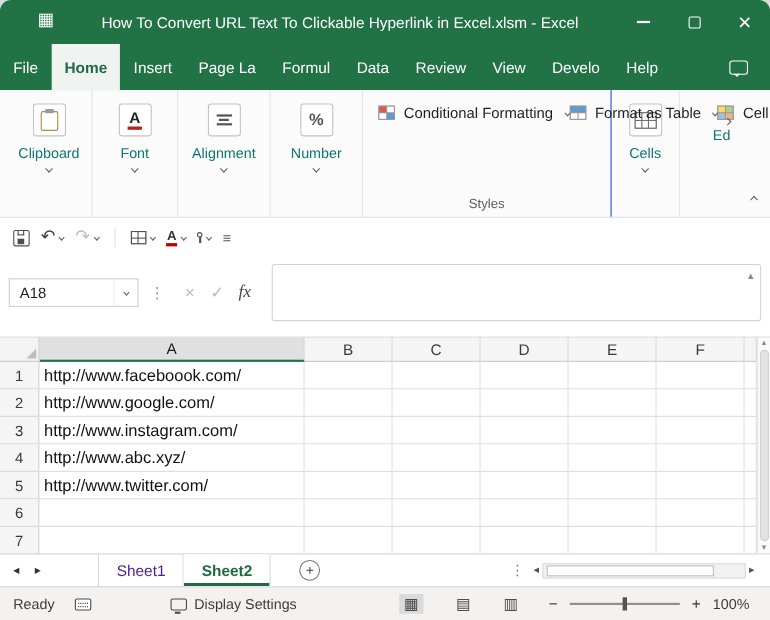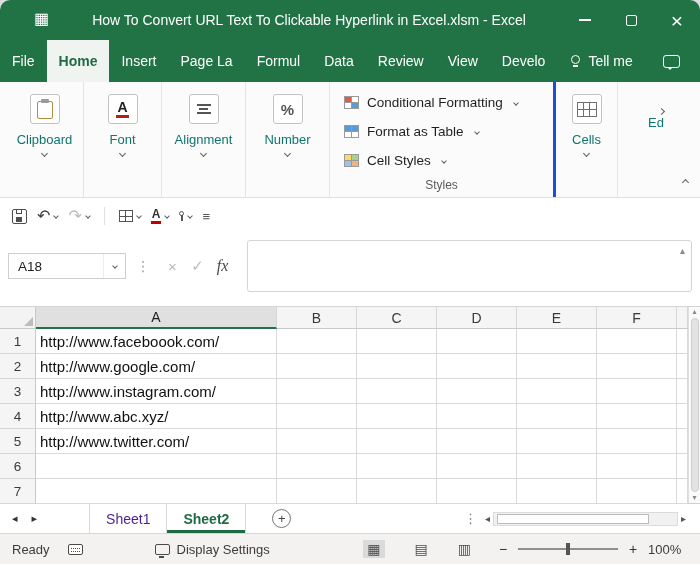--- a/index.html
+++ b/index.html
@@ -40,21 +40,21 @@
   .chv.right{transform:rotate(-45deg)}
   .chv.xs{width:4px;height:4px}
   .clipwrap{position:relative;width:16px;height:20px}
   .clip-body{position:absolute;left:0;right:0;top:2px;bottom:0;border:1.5px solid #b08d3f;background:#fff;border-radius:2px}
   .clip-top{position:absolute;top:0;left:4px;width:8px;height:4px;background:#9a9a9a;border-radius:1px;z-index:1}
   .font-a{font-weight:700;font-size:14px;color:#222;border-bottom:3px solid #b02418;line-height:1.1;padding:0 1px}
   .align-lines{display:flex;flex-direction:column;gap:2px;align-items:center}
   .align-lines i{display:block;height:2px;background:#555;width:14px}
   .align-lines i:nth-child(2){width:9px}
   .pct{font-size:15px;font-weight:700;color:#555;font-style:normal}
-  .styles-group{width:226px;border-right:3px solid #1d4ed8;display:flex;flex-direction:column;padding:6px 0 0 14px;position:relative}
+  .styles-group{width:226px;border-right:1px solid #1d4ed8;display:flex;flex-direction:row;padding:6px 0 0 14px;position:relative}
   .style-item{display:flex;align-items:center;gap:8px;height:29px;font-size:13.5px;color:#1f1f1f;white-space:nowrap}
   .style-item .chv{margin-left:3px}
   .sq-icon{width:15px;height:13px;border:1px solid #9a9a9a;background:#9a9a9a;display:grid;grid-template-columns:1fr 1fr;grid-template-rows:1fr 1fr;gap:1px;flex:none}
   .sq-icon i{background:#fff}
   .cf-icon i:nth-child(1){background:#e05a4e}.cf-icon i:nth-child(4){background:#5b9bd5}
   .ft-icon i:nth-child(1),.ft-icon i:nth-child(2){background:#5b9bd5}
   .cs-icon i:nth-child(1){background:#ffd966}.cs-icon i:nth-child(2){background:#a9d08e}
   .cs-icon i:nth-child(3){background:#9dc3e6}.cs-icon i:nth-child(4){background:#f4b183}
   .styles-caption{position:absolute;bottom:5px;left:0;right:0;text-align:center;font-size:12px;color:#5a5a5a}
   .w62{width:62px}
@@ -163,27 +163,21 @@
   <div class="tabrow">
     <div class="tab">File</div>
     <div class="tab active">Home</div>
     <div class="tab">Insert</div>
     <div class="tab">Page La</div>
     <div class="tab">Formul</div>
     <div class="tab">Data</div>
     <div class="tab">Review</div>
     <div class="tab">View</div>
     <div class="tab">Develo</div>
-    <div class="tellme">
-      <span class="bulb">
-          <span class="bulb-c"></span>
-          <span class="bulb-b"></span>
-        </span>
-      <span>Tell me</span>
-    </div>
+    <div class="tab">Help</div>
     <div class="comment-wrap">
       <span class="bubble"></span>
     </div>
   </div>
 
   <div class="ribbon">
     <div class="rgroup w78">
       <span class="ricon">
         <span class="clipwrap">
             <span class="clip-top"></span>

